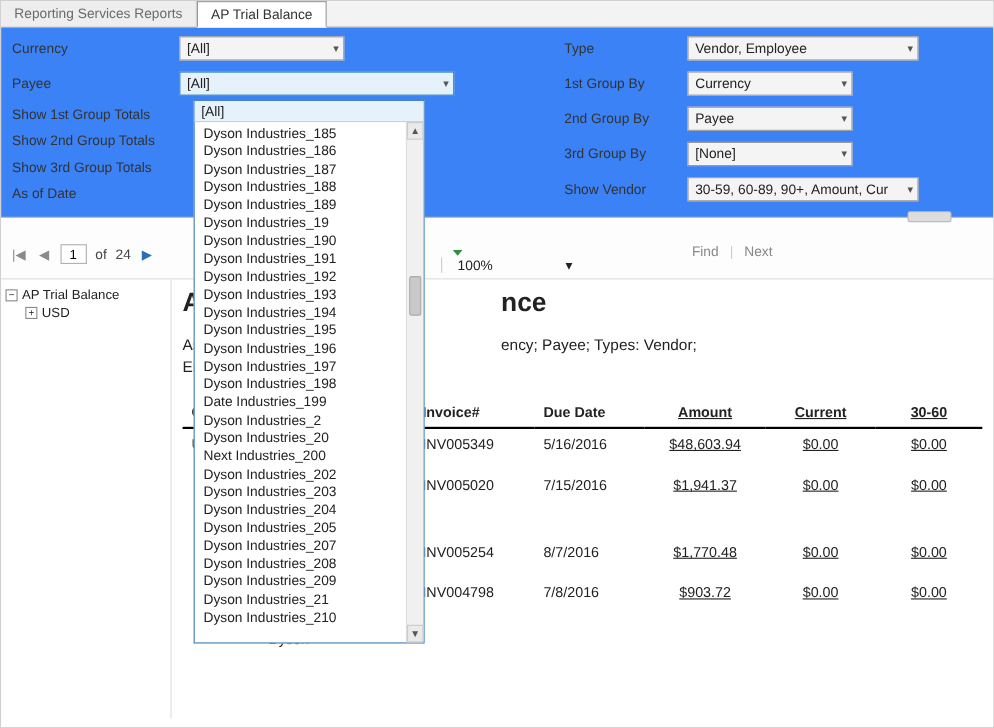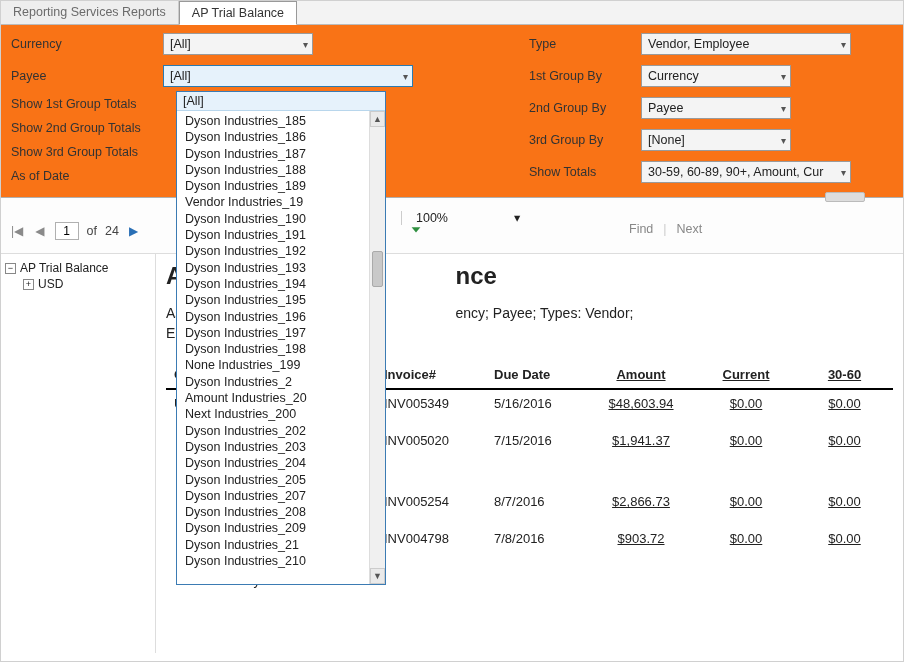--- a/index.html
+++ b/index.html
@@ -30,21 +30,21 @@
   }
   .tab.active {
     background: #fff;
     color: #333;
     border: 1px solid #999;
     border-bottom: 1px solid #fff;
     margin-bottom: -1px;
   }
   
   .param-area {
-    background: #f97316;
+    background: #3b82f6;
     border-bottom: 1px solid #b0b0b0;
     padding: 8px 10px 14px 10px;
   }
   .param-cols {
     display: flex;
     gap: 60px;
   }
   .param-col {
     display: flex;
     flex-direction: column;
@@ -151,21 +151,21 @@
     position: absolute;
     left: 8px; top: 24px;
     display:flex;align-items:center;gap:8px;color:#444;
   }
   .pager .navbtn { color:#8a8a8a; font-size:12px; padding:0 2px;}
   .pager .navbtn.active { color:#2a6fb5; }
   .pager input {
     width:24px; height:18px;border:1px solid #b0b0b0;text-align:center;font-size:12px;
   }
   .zoom {
-    position:absolute; left:400px; top:12px;
+    position:absolute; left:400px; top:35px;
     display:flex;align-items:center;gap:6px;
   }
   .find {
     position:absolute; left:628px; top:24px;
     display:flex;align-items:center;gap:10px;color:#888;
   }
   .find .divider{color:#ccc;}
   .dropicon {
     position:absolute; left:405px; top:22px;
     width:20px;height:18px;
@@ -231,21 +231,21 @@
           <div class="param-label">Show 2nd Group Totals</div>
         </div>
       <div class="param-row">
           <div class="param-label">Show 3rd Group Totals</div>
         </div>
       <div class="param-row">
           <div class="param-label">As of Date</div>
         </div>
     </div>
 
-    <div class="param-col" style="margin-left:56px">
+    <div class="param-col" style="margin-left:40px">
       <div class="param-row">
         <div class="param-label" style="width:100px">Type</div>
         <div class="combo wide">
           <span>Vendor, Employee</span>
           <span class="chev">▾</span>
         </div>
       </div>
       <div class="param-row">
         <div class="param-label" style="width:100px">1st Group By</div>
         <div class="combo">
@@ -261,21 +261,21 @@
         </div>
       </div>
       <div class="param-row">
         <div class="param-label" style="width:100px">3rd Group By</div>
         <div class="combo">
           <span>[None]</span>
           <span class="chev">▾</span>
         </div>
       </div>
       <div class="param-row">
-        <div class="param-label" style="width:100px">Show Totals</div>
+        <div class="param-label" style="width:100px">Show Vendor</div>
         <div class="combo wide">
           <span>30-59, 60-89, 90+, Amount, Cur</span>
           <span class="chev">▾</span>
         </div>
       </div>
     </div>
   </div>
 </div>
 
 <div class="toolbar2">
@@ -357,21 +357,21 @@
             <td class="r">$0.00</td>
           </tr>
           <tr class="spacer-row">
             <td colspan="7"></td>
           </tr>
           <tr class="dr">
             <td></td>
             <td></td>
             <td>INV005254</td>
             <td>8/7/2016</td>
-            <td class="r">$2,866.73</td>
+            <td class="r">$1,770.48</td>
             <td class="r">$0.00</td>
             <td class="r">$0.00</td>
           </tr>
           <tr class="dr">
             <td></td>
             <td>Dyson Industries_123</td>
             <td>INV004798</td>
             <td>7/8/2016</td>
             <td class="r">$903.72</td>
             <td class="r">$0.00</td>
@@ -388,33 +388,33 @@
 </div>
 
 <div class="dropdown">
   <div class="dd-head">[All]</div>
   <div class="dd-list" id="dd-list">
     <div class="dd-item">Dyson Industries_185</div>
       <div class="dd-item">Dyson Industries_186</div>
       <div class="dd-item">Dyson Industries_187</div>
       <div class="dd-item">Dyson Industries_188</div>
       <div class="dd-item">Dyson Industries_189</div>
-      <div class="dd-item">Vendor Industries_19</div>
+      <div class="dd-item">Dyson Industries_19</div>
       <div class="dd-item">Dyson Industries_190</div>
       <div class="dd-item">Dyson Industries_191</div>
       <div class="dd-item">Dyson Industries_192</div>
       <div class="dd-item">Dyson Industries_193</div>
       <div class="dd-item">Dyson Industries_194</div>
       <div class="dd-item">Dyson Industries_195</div>
       <div class="dd-item">Dyson Industries_196</div>
       <div class="dd-item">Dyson Industries_197</div>
       <div class="dd-item">Dyson Industries_198</div>
-      <div class="dd-item">None Industries_199</div>
+      <div class="dd-item">Date Industries_199</div>
       <div class="dd-item">Dyson Industries_2</div>
-      <div class="dd-item">Amount Industries_20</div>
+      <div class="dd-item">Dyson Industries_20</div>
       <div class="dd-item">Next Industries_200</div>
       <div class="dd-item">Dyson Industries_202</div>
       <div class="dd-item">Dyson Industries_203</div>
       <div class="dd-item">Dyson Industries_204</div>
       <div class="dd-item">Dyson Industries_205</div>
       <div class="dd-item">Dyson Industries_207</div>
       <div class="dd-item">Dyson Industries_208</div>
       <div class="dd-item">Dyson Industries_209</div>
       <div class="dd-item">Dyson Industries_21</div>
       <div class="dd-item">Dyson Industries_210</div>

